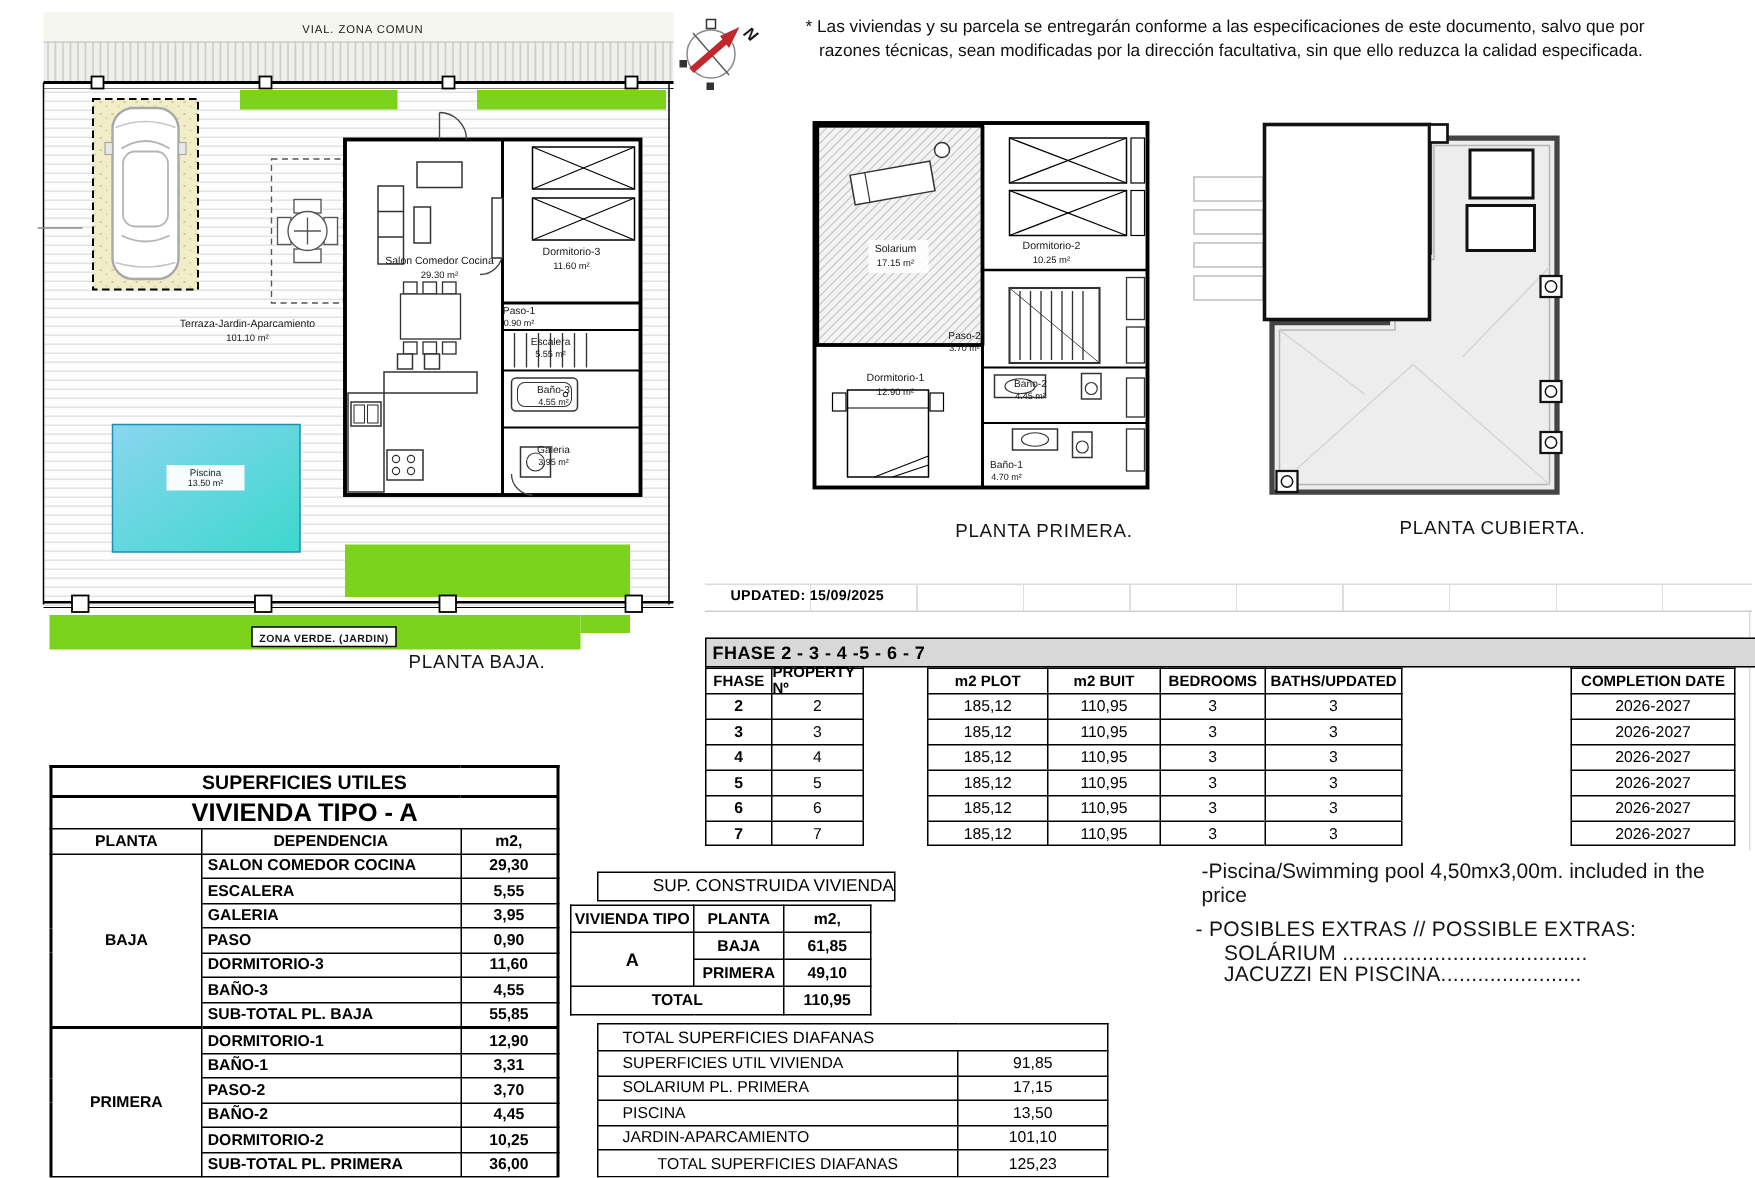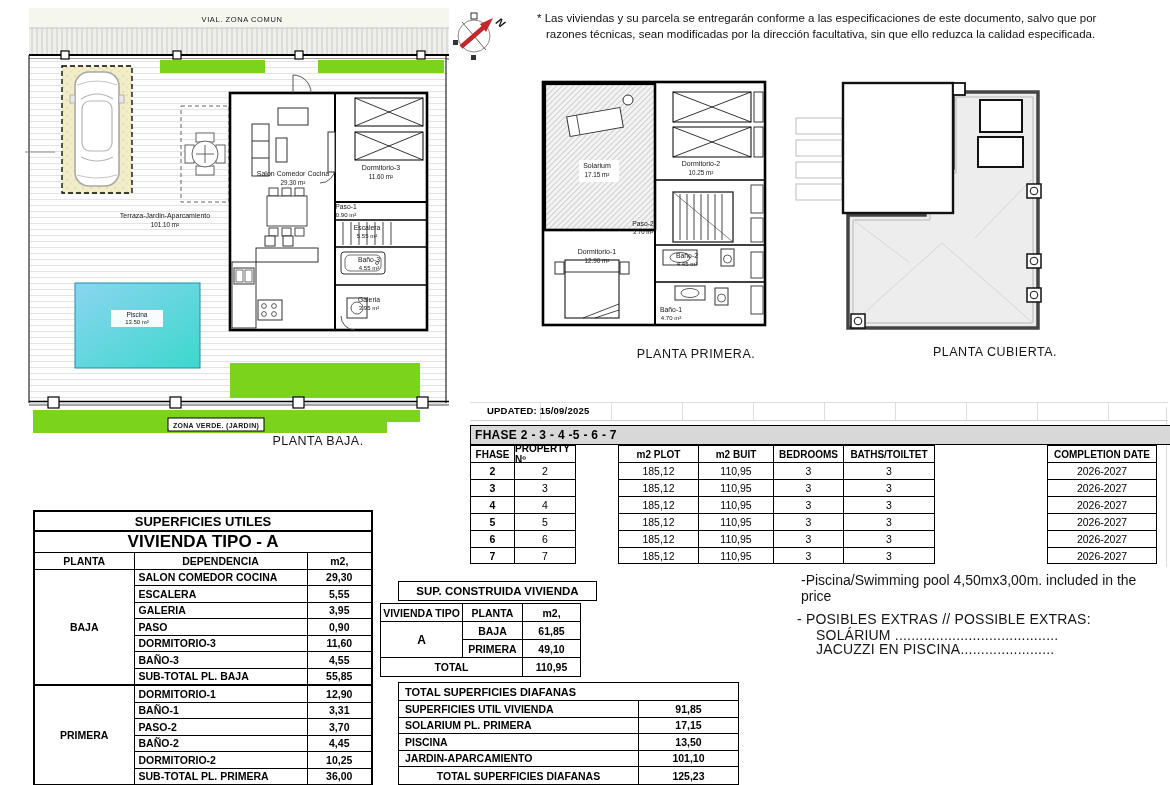--- a/index.html
+++ b/index.html
@@ -3,21 +3,21 @@
 <meta charset="utf-8">
 <style>
   html,body{margin:0;padding:0;background:#fff}
   body{width:1170px;height:785px;position:relative;font-family:"Liberation Sans",sans-serif;color:#000;overflow:hidden}
   .abs{position:absolute}
   svg text{font-family:"Liberation Sans",sans-serif;fill:#161616}
   
   .note{left:537px;top:10px;width:600px;font-size:11.5px;line-height:16px;color:#101010}
   .note .l2{padding-left:9px}
   
-  .sheet-row{left:470px;top:402px;width:698px;height:17px;border-top:1px solid #dcdcdc;border-bottom:1px solid #cfcfcf;
+  .sheet-row{left:470px;top:389px;width:698px;height:17px;border-top:1px solid #dcdcdc;border-bottom:1px solid #cfcfcf;
     background:repeating-linear-gradient(90deg,transparent 0 70px,#dedede 70px 71px)}
   .sheet-row span{position:absolute;left:17px;top:2px;font-size:9.5px;font-weight:700;letter-spacing:.2px}
   .sheet-vline{left:1166px;top:407px;width:1px;height:160px;background:#dcdcdc}
   .phase-title{left:470px;top:425px;width:696px;height:18px;background:#d8d8d8;border:1.5px solid #000;
     font-size:12px;font-weight:700;line-height:18px;padding-left:4px;letter-spacing:.3px}
   .phase-grid{left:470px;top:445px;display:grid;grid-template-columns:44px 62px 42px 80px 75px 70px 92px 112px 110px;grid-auto-rows:17px;font-size:10.5px}
   .phase-grid>div{display:flex;align-items:center;justify-content:center}
   .pc{border-top:1px solid #000;border-left:1px solid #000}
   .pc.end{border-right:1px solid #000}
   .phdr{font-weight:700;font-size:10px}
@@ -27,27 +27,27 @@
   td{overflow:hidden;white-space:nowrap}
   
   .su{left:33px;top:510px;width:338px}
   .su td{border:1px solid #000;font-size:10.5px;font-weight:700;height:15.5px;padding:0 4px;text-align:center}
   .su td.l{text-align:left}
   .su .t1 td{font-size:13px;height:18px;border-bottom-width:2px}
   .su .t2 td{font-size:17px}
   .su table, .su{border:2px solid #000}
   .su .sec{border-top:2px solid #000}
   
-  .sc-title{left:398px;top:581px;width:197px;height:18px;border:1.5px solid #000;font-size:11.5px;font-weight:700;text-align:center;line-height:18px}
+  .sc-title{left:398px;top:581px;width:197px;height:18px;border:1.5px solid #000;font-size:11.5px;font-weight:400;text-align:right;line-height:18px}
   .sc{left:380px;top:603px;width:200px}
   .sc td{border:1px solid #000;font-size:10.5px;font-weight:700;height:17px;text-align:center;padding:0 2px}
   .sc .tot td{height:18px}
   
   .di{left:398px;top:682px;width:340px}
-  .di td{border:1px solid #000;font-size:10.5px;font-weight:700;height:15.5px;padding:0 6px;text-align:center}
+  .di td{border:1px solid #000;font-size:10.5px;font-weight:400;height:15.5px;padding:0 16px;text-align:center}
   .di td.l{text-align:left}
   .di .t1 td{font-size:11px;height:17px}
   .di .tot td{height:17px}
   
   .extras{left:797px;top:572px;width:360px;font-size:14px;color:#151515}
   .extras .e1{padding-left:4px;font-weight:400;margin-bottom:7px}
   .extras .e2{margin-bottom:1px;letter-spacing:.2px}
   .extras .e3,.extras .e4{padding-left:19px;letter-spacing:.2px;line-height:14px}
 </style>
 </head>
@@ -382,21 +382,21 @@
 <div class="abs phase-title">FHASE  2 - 3 - 4 -5 - 6 - 7</div>
 
 <div class="abs phase-grid">
 
   <div class="pc phdr">FHASE</div>
   <div class="pc end phdr">PROPERTY Nº</div>
   <div></div>
   <div class="pc phdr">m2 PLOT</div>
   <div class="pc phdr">m2 BUIT</div>
   <div class="pc phdr">BEDROOMS</div>
-  <div class="pc end phdr">BATHS/TOILTET</div>
+  <div class="pc end phdr">BATHS/UPDATED</div>
   <div></div>
   <div class="pc end phdr">COMPLETION DATE</div>
 
   <div class="pc pbold">2</div>
   <div class="pc end">2</div>
   <div></div>
   <div class="pc">185,12</div>
   <div class="pc">110,95</div>
   <div class="pc">3</div>
   <div class="pc end">3</div>

